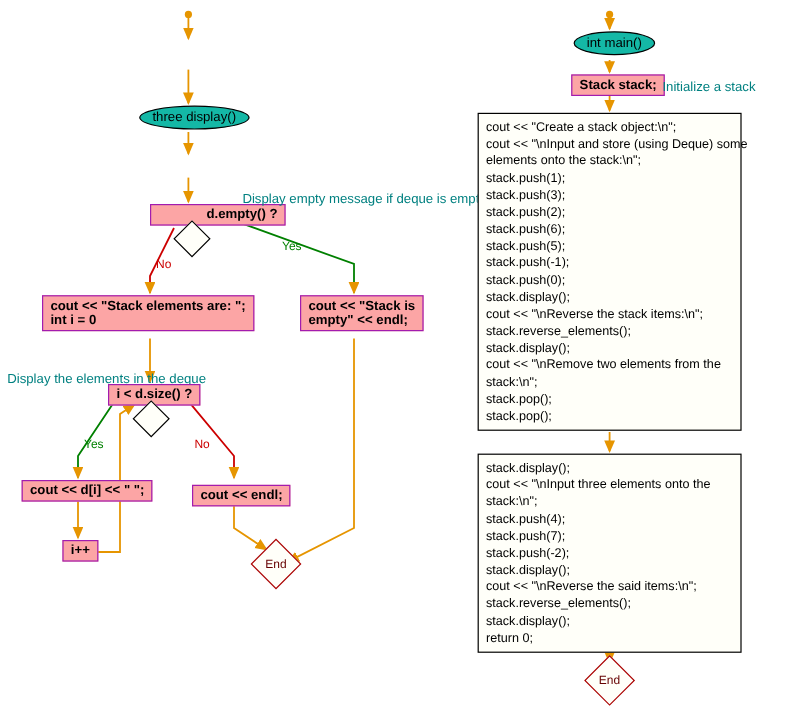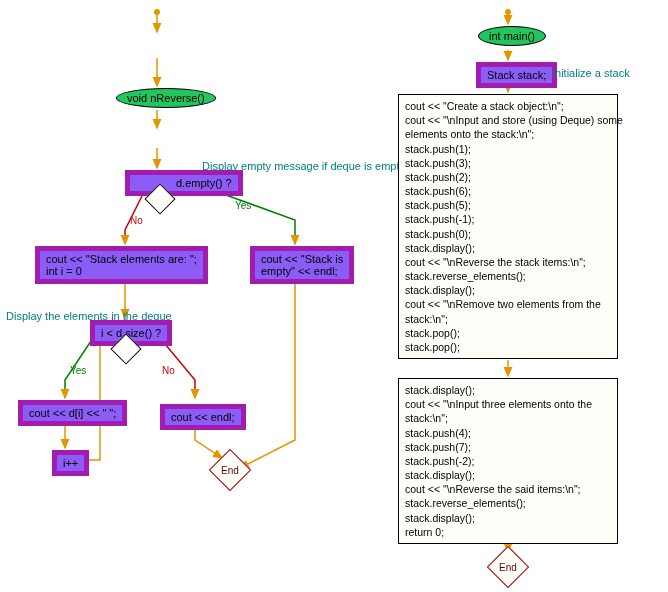--- a/index.html
+++ b/index.html
@@ -1,22 +1,22 @@
 <!DOCTYPE html>
 <html><head>
   <meta charset="utf-8">
   <style>
     * { box-sizing: border-box; margin: 0; padding: 0; }
     body { width: 668px; height: 592px; font-family: Arial, sans-serif; font-size: 11px; position: relative; background: #fff; }
     .surface { position: absolute; inset: 0; }
     .node { position: absolute; }
-    .box { background: #8b5cf6; border: 5px solid #a21caf; padding: 2px 6px; text-align: left; white-space: pre; }
+    .box { background: #fca5a5; border: 1px solid #a21caf; padding: 2px 6px; text-align: left; white-space: pre; font-weight: bold; }
     .box-center { text-align: center; }
     .annot { color: #008080; font-size: 11px; position: absolute; }
-    .oval { background: #22c55e; border: 1px solid #000; border-radius: 50%; padding: 3px 10px; }
+    .oval { background: #14b8a6; border: 1px solid #000; border-radius: 50%; padding: 3px 10px; }
     .diamond { position: absolute; width: 30px; height: 30px; transform: rotate(45deg); background: #FFFFF9; border: 1px solid #000; }
     .diamond.small { width: 22px; height: 22px; }
     .end-diamond { position: absolute; width: 30px; height: 30px; transform: rotate(45deg); background: #FFFFF9; border: 1px solid #a00; }
     .end-label { position: absolute; font-size: 10px; color: #600; }
     .edge-label { position: absolute; font-size: 10px; }
     .edge-yes { color: #008000; text-align: center; }
     .edge-no { color: #CC0000; text-align: center; }
     .codebox { background: #FFFFF9; border: 1px solid #000; padding: 4px 6px; font-family: Arial, sans-serif; font-size: 10.5px; line-height: 1.35; white-space: pre; }
     svg { position: absolute; inset: 0; width: 668px; height: 592px; pointer-events: none; }
   </style>
@@ -63,21 +63,21 @@
     <line x1="508" y1="50" x2="508" y2="60" stroke="#E69500" stroke-width="1.5" marker-end="url(#arr)"></line>
 
     <line x1="508" y1="80" x2="508" y2="92" stroke="#E69500" stroke-width="1.5" marker-end="url(#arr)"></line>
 
     <line x1="508" y1="360" x2="508" y2="376" stroke="#E69500" stroke-width="1.5" marker-end="url(#arr)"></line>
 
     <line x1="508" y1="538" x2="508" y2="552" stroke="#E69500" stroke-width="1.5" marker-end="url(#arr)"></line>
   </svg>
 
 
-  <div class="node oval" style="left:116px; top:88px;">void nReverse()</div>
+  <div class="node oval" style="left:116px; top:88px;">three display()</div>
 
 
   <div class="node box box-center" style="left:125px; top:170px;padding-left:46px;">d.empty() ?</div>
   <div class="diamond small" style="left:149px; top:188px;"></div>
 
   <div class="annot" style="left:202px; top:160px;">Display empty message if
 deque is empty</div>
 
   <div class="edge-label edge-no" style="left:130px; top:215px;">No</div>
   <div class="edge-label edge-yes" style="left:235px; top:200px;">Yes</div>

